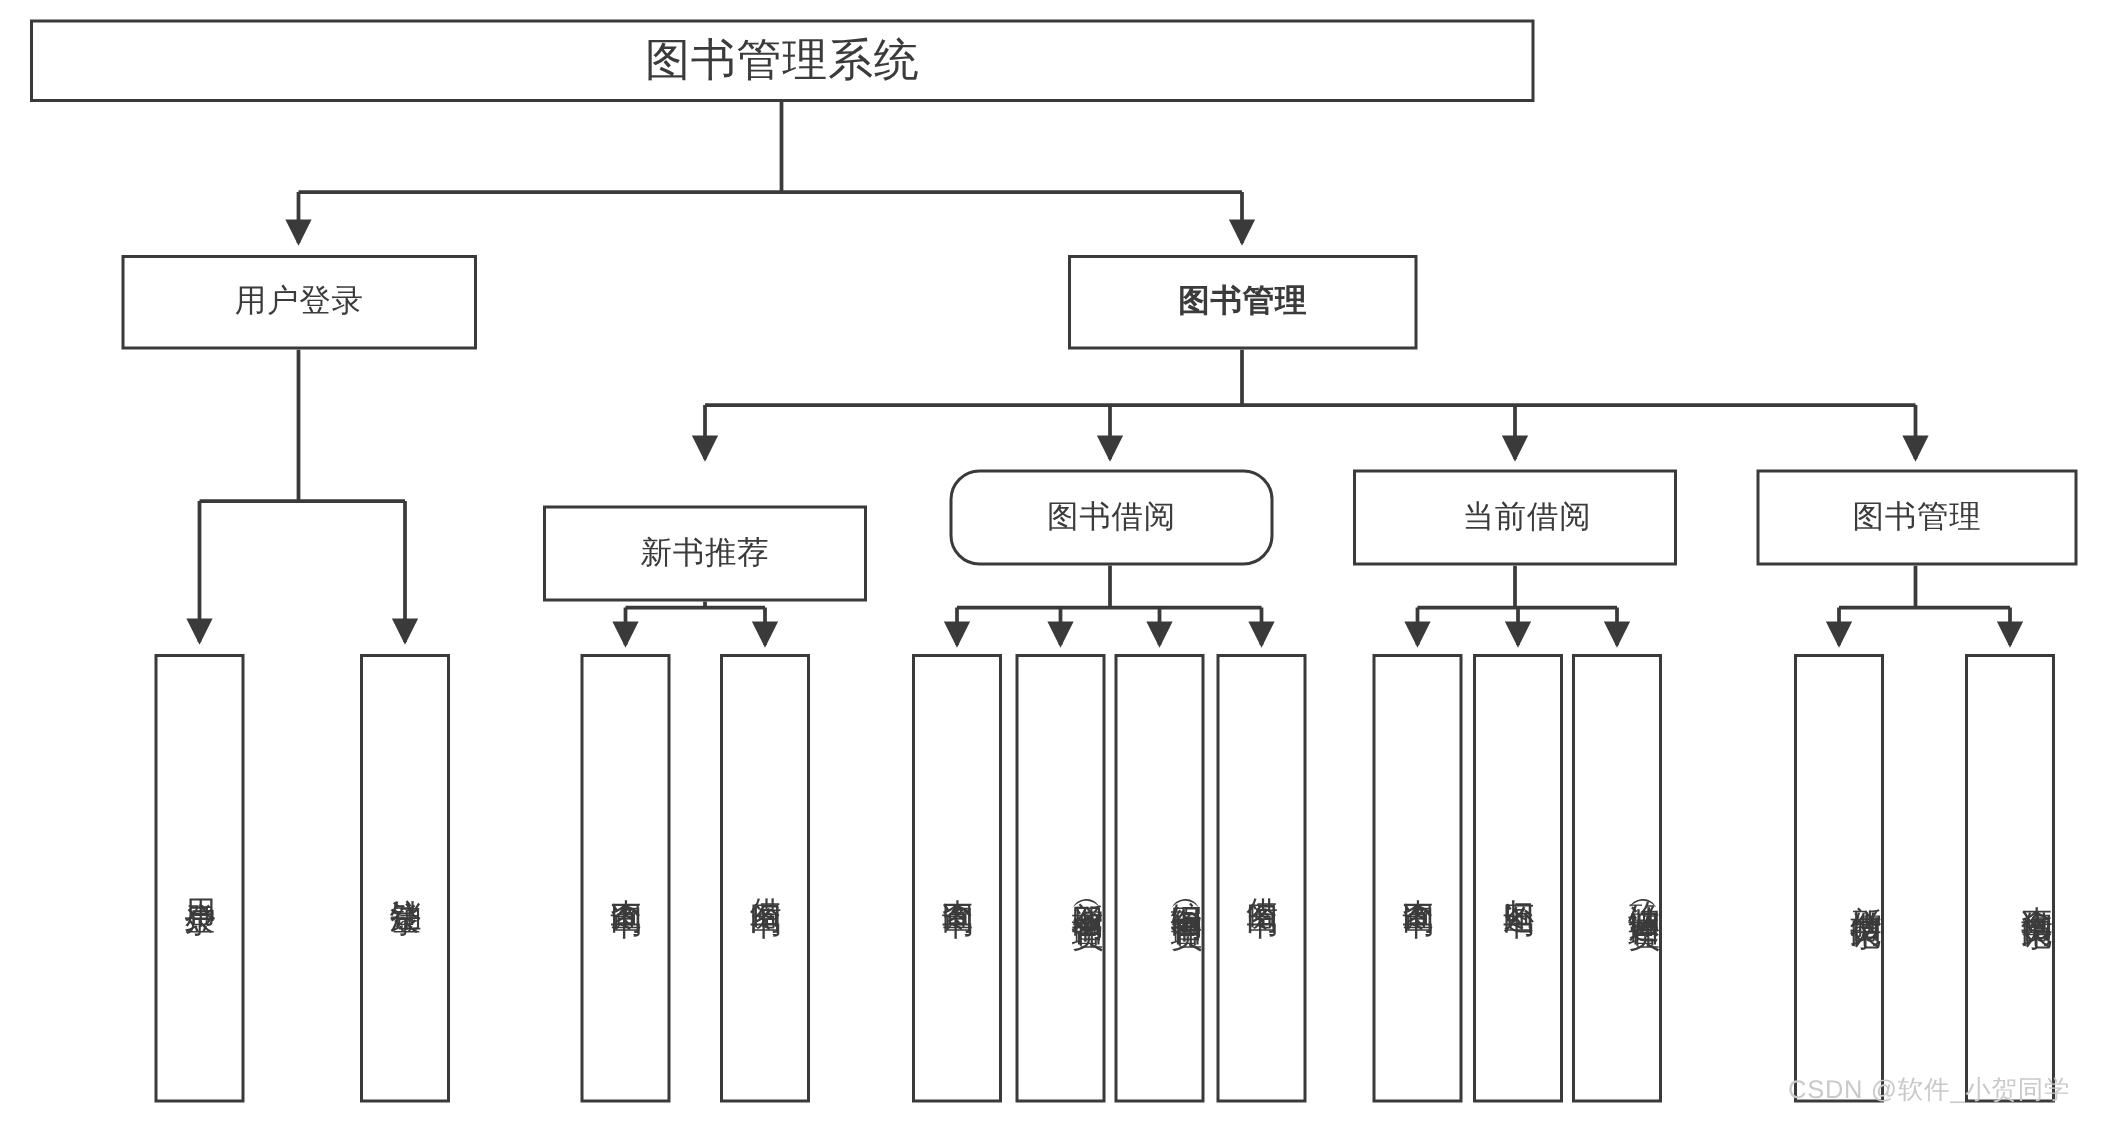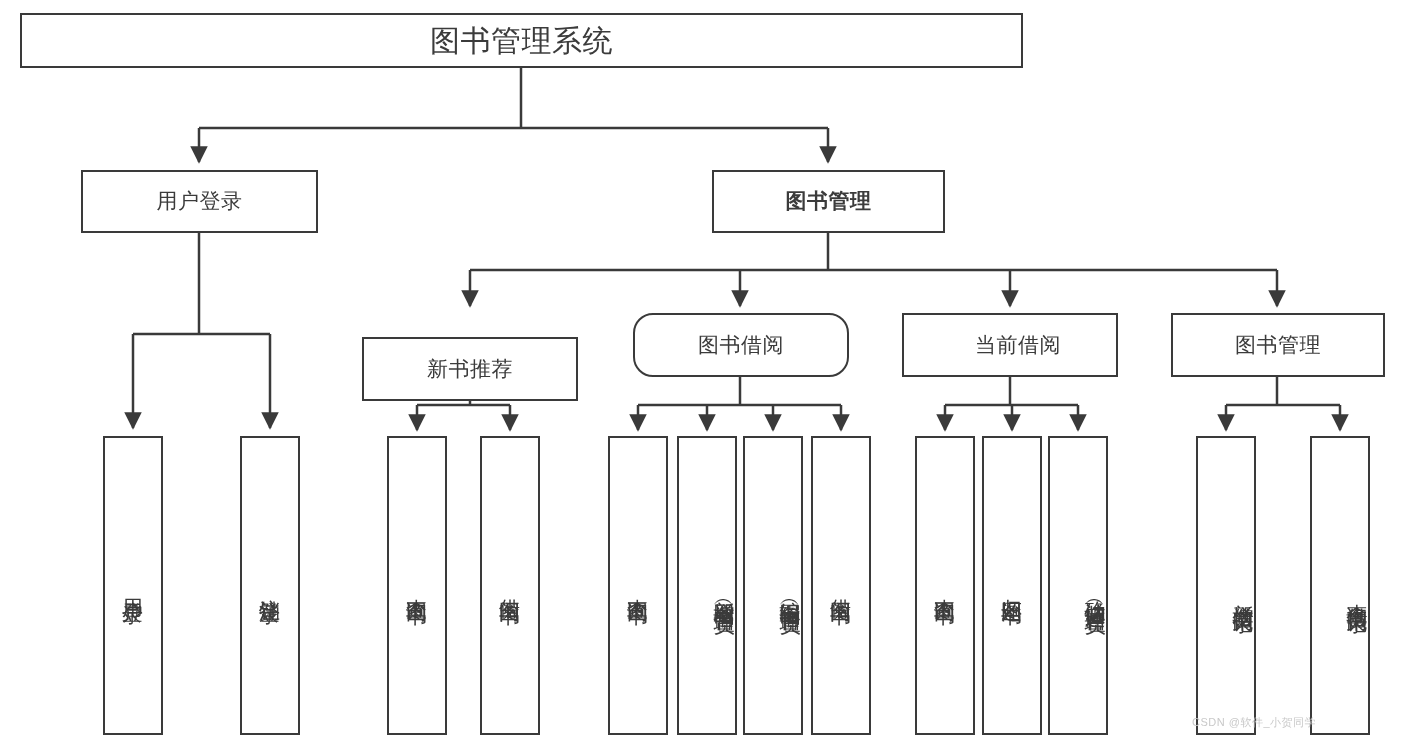--- a/index.html
+++ b/index.html
@@ -54,21 +54,21 @@
     letter-spacing: 2px;
     line-height: 1.0;
   }
   .node.vert.short {
     align-items: center;
     padding-top: 0;
   }
   .watermark {
     position: absolute;
     color: #c9c9c9;
-    font-size: 11px;
+    font-size: 17px;
     letter-spacing: 0.5px;
     white-space: nowrap;
     z-index: 3;
   }
 </style>
 </head>
 <body>
 
 <div id="canvas">
 

